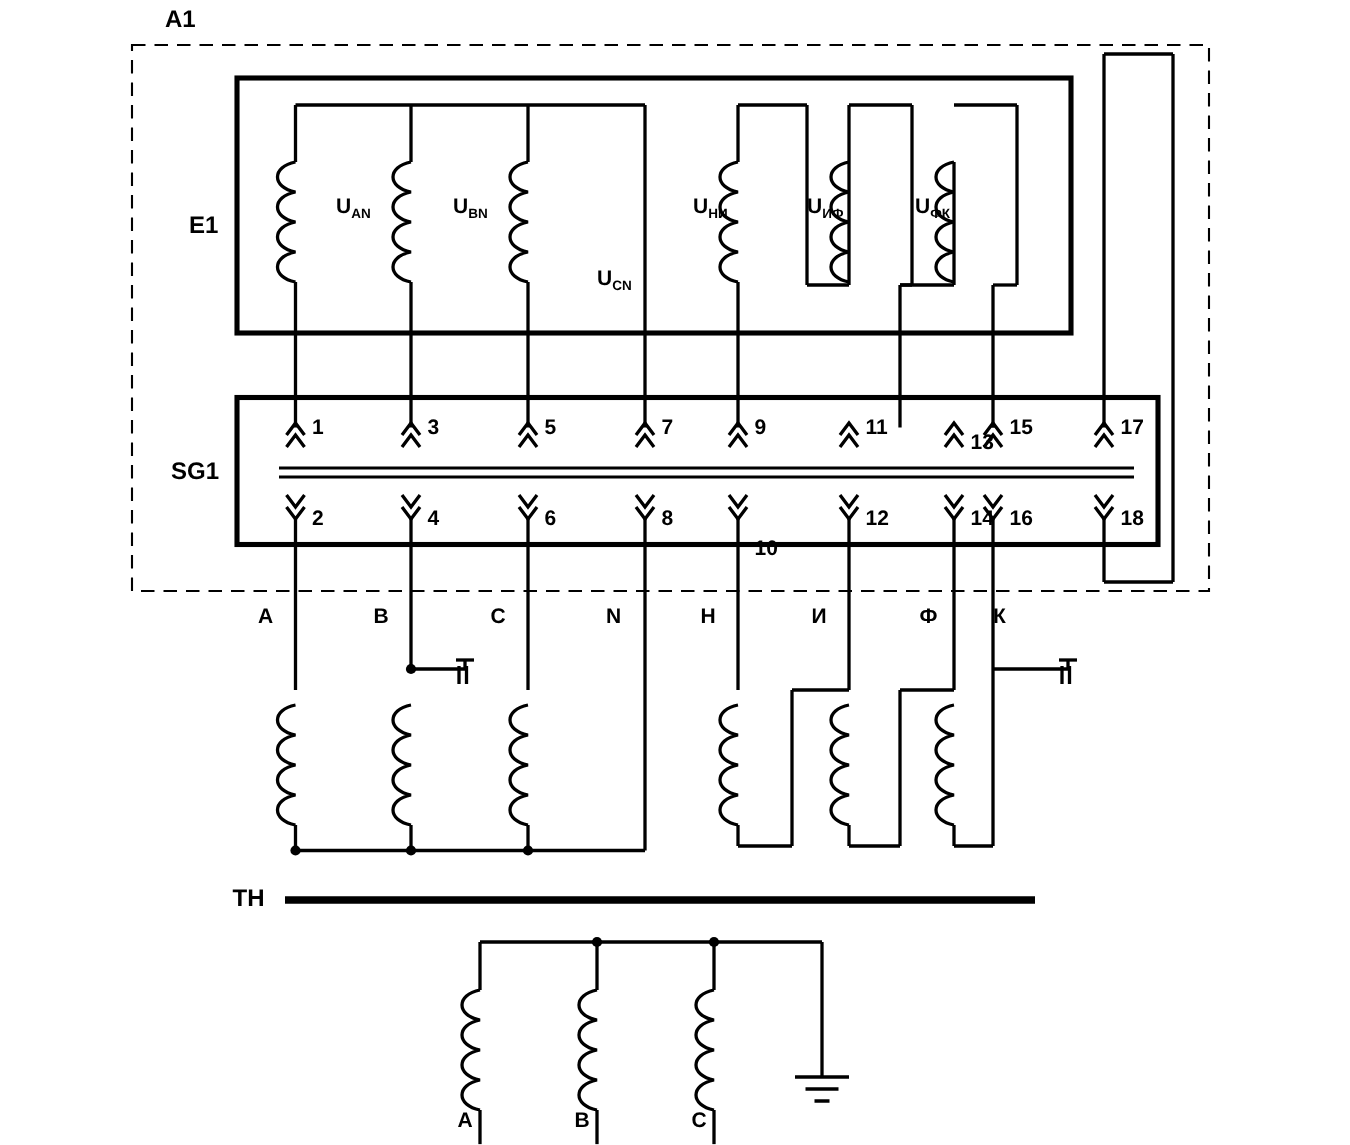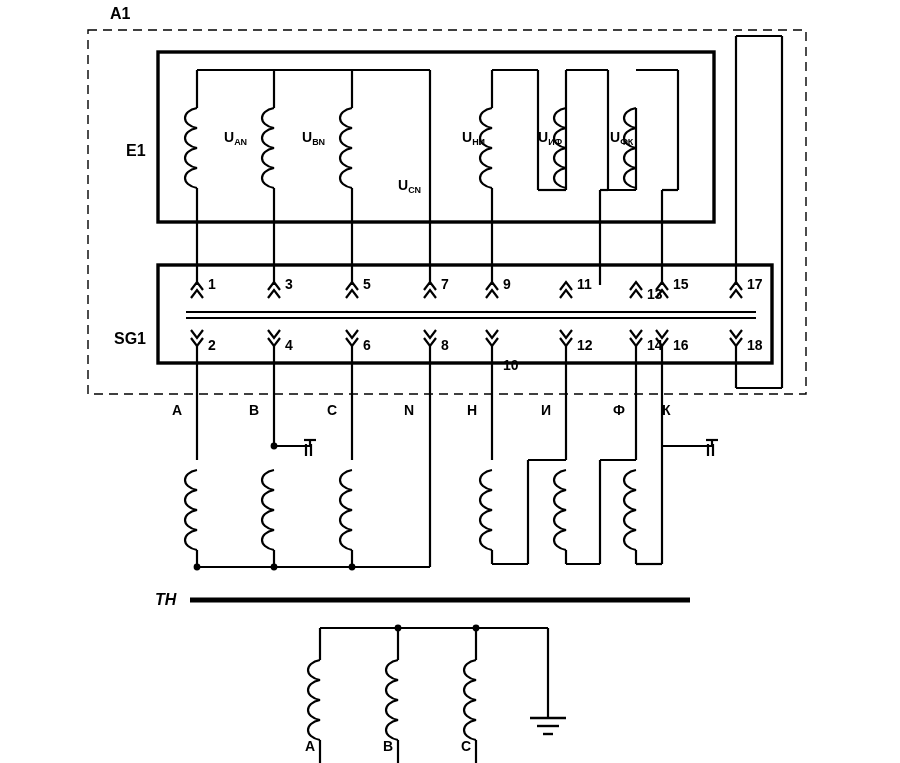--- a/index.html
+++ b/index.html
@@ -305,22 +305,22 @@
       <circle cx="352" cy="567" r="3.4"></circle>
       <circle cx="274" cy="567" r="3.4"></circle>
       <circle cx="197" cy="567" r="3.4"></circle>
       <circle cx="398" cy="628" r="3.4"></circle>
       <circle cx="476" cy="628" r="3.4"></circle>
     </g>
   </svg>
 
   <div class="lbl block-lbl" style="left:110px; top:6px;">A1</div>
   <div class="lbl block-lbl" style="left:126px; top:131px;margin-top:12px;">E1</div>
-  <div class="lbl block-lbl" style="left:114px; top:307px;margin-top:24px;">SG1</div>
-  <div class="lbl block-lbl" style="left:155px; top:592px;font-style:italic;">TH</div>
+  <div class="lbl block-lbl" style="left:114px; top:307px;">SG1</div>
+  <div class="lbl block-lbl" style="left:155px; top:592px;">TH</div>
 
   <div class="lbl coil-lbl" style="left:224px; top:130px;">
     <span>U</span><sub>AN</sub>
   </div>
   <div class="lbl coil-lbl" style="left:302px; top:130px;">
     <span>U</span><sub>BN</sub>
   </div>
   <div class="lbl coil-lbl" style="left:398px; top:130px;margin-top:48px;">
     <span>U</span><sub>CN</sub>
   </div>

